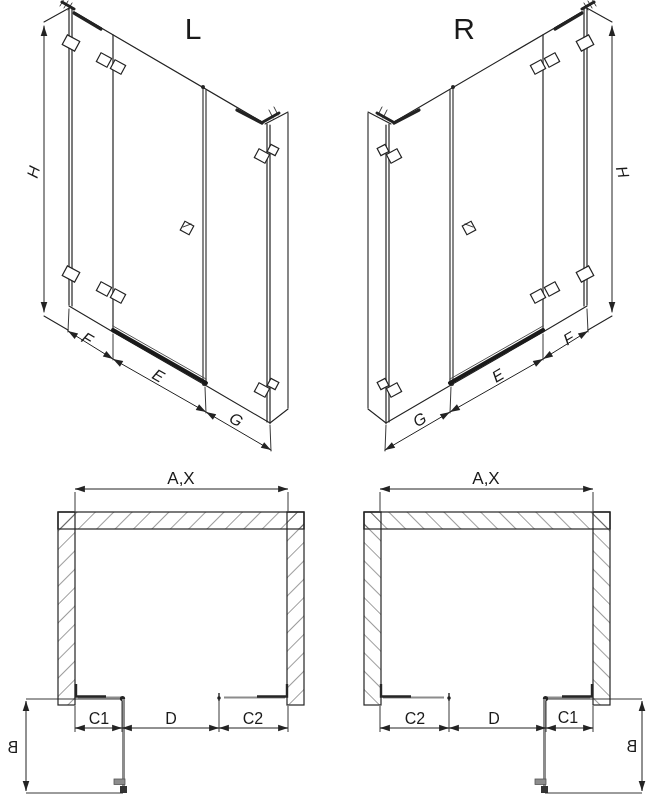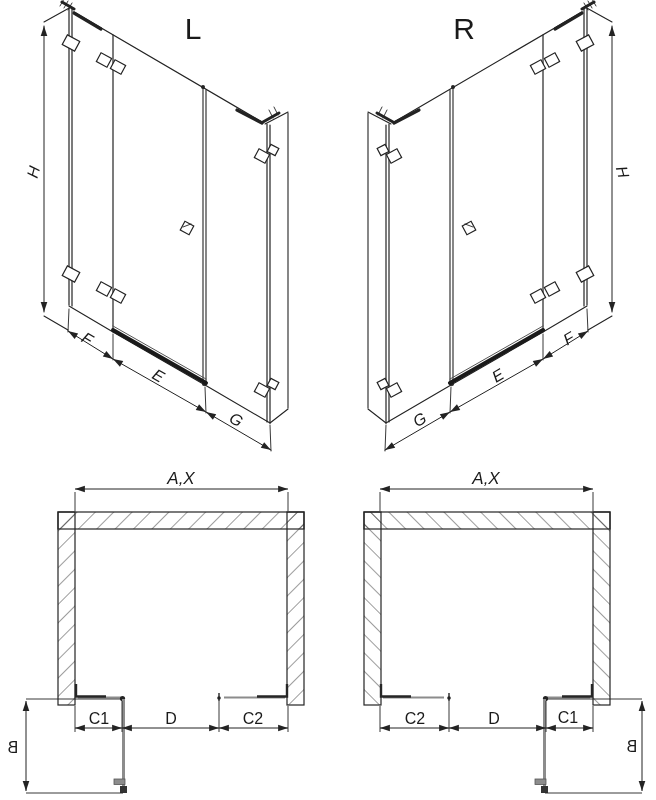--- a/index.html
+++ b/index.html
@@ -15,21 +15,21 @@
     position:absolute;
     color:#1a1a1a;
     white-space:nowrap;
     transform:translate(-50%,-50%);
     font-family:"Liberation Sans", sans-serif;
     line-height:1;
   }
   .it{font-style:italic;}
   .big{font-size:30px;}
   .dim{font-size:16px;}
-  .dimL{font-size:17px;font-style:italic;}
+  .dimL{font-size:17px;}
   .r30 {transform:translate(-50%,-50%) rotate(30deg);}
   .rm30{transform:translate(-50%,-50%) rotate(-30deg);}
   .r75 {transform:translate(-50%,-50%) rotate(75deg);}
   .rm75{transform:translate(-50%,-50%) rotate(-75deg);}
   .mir {transform:translate(-50%,-50%) scaleX(-1);}
 </style>
 </head>
 <body>
 
 <div class="canvas">

